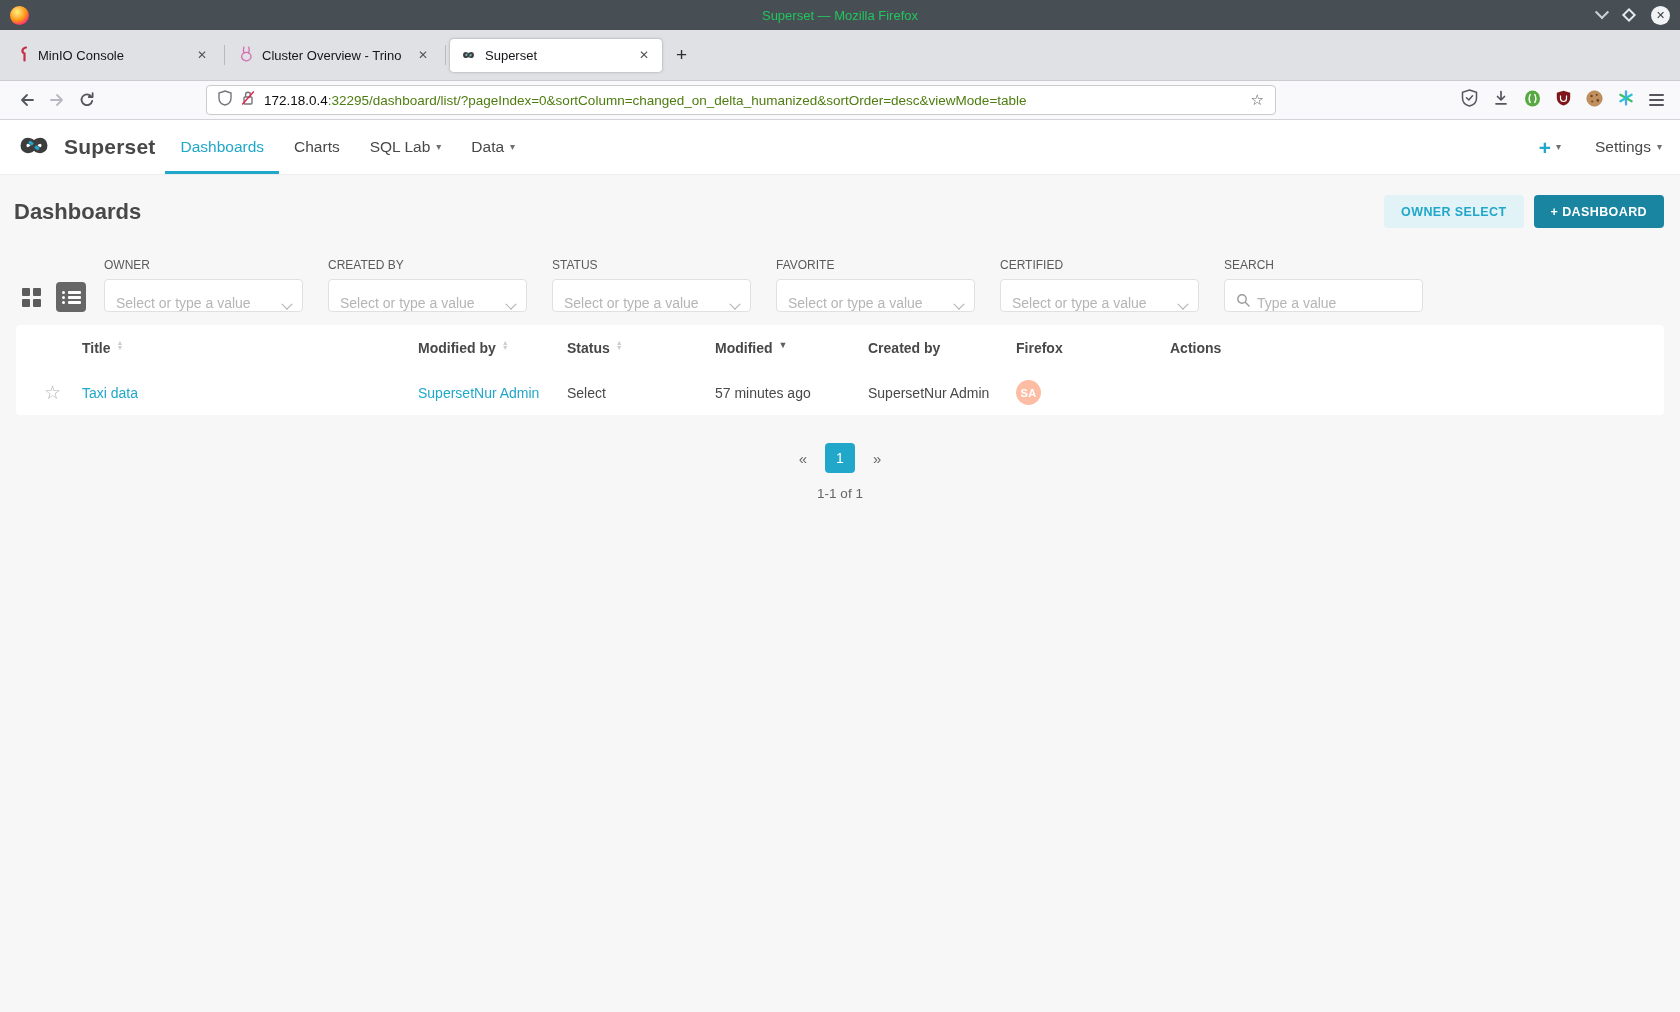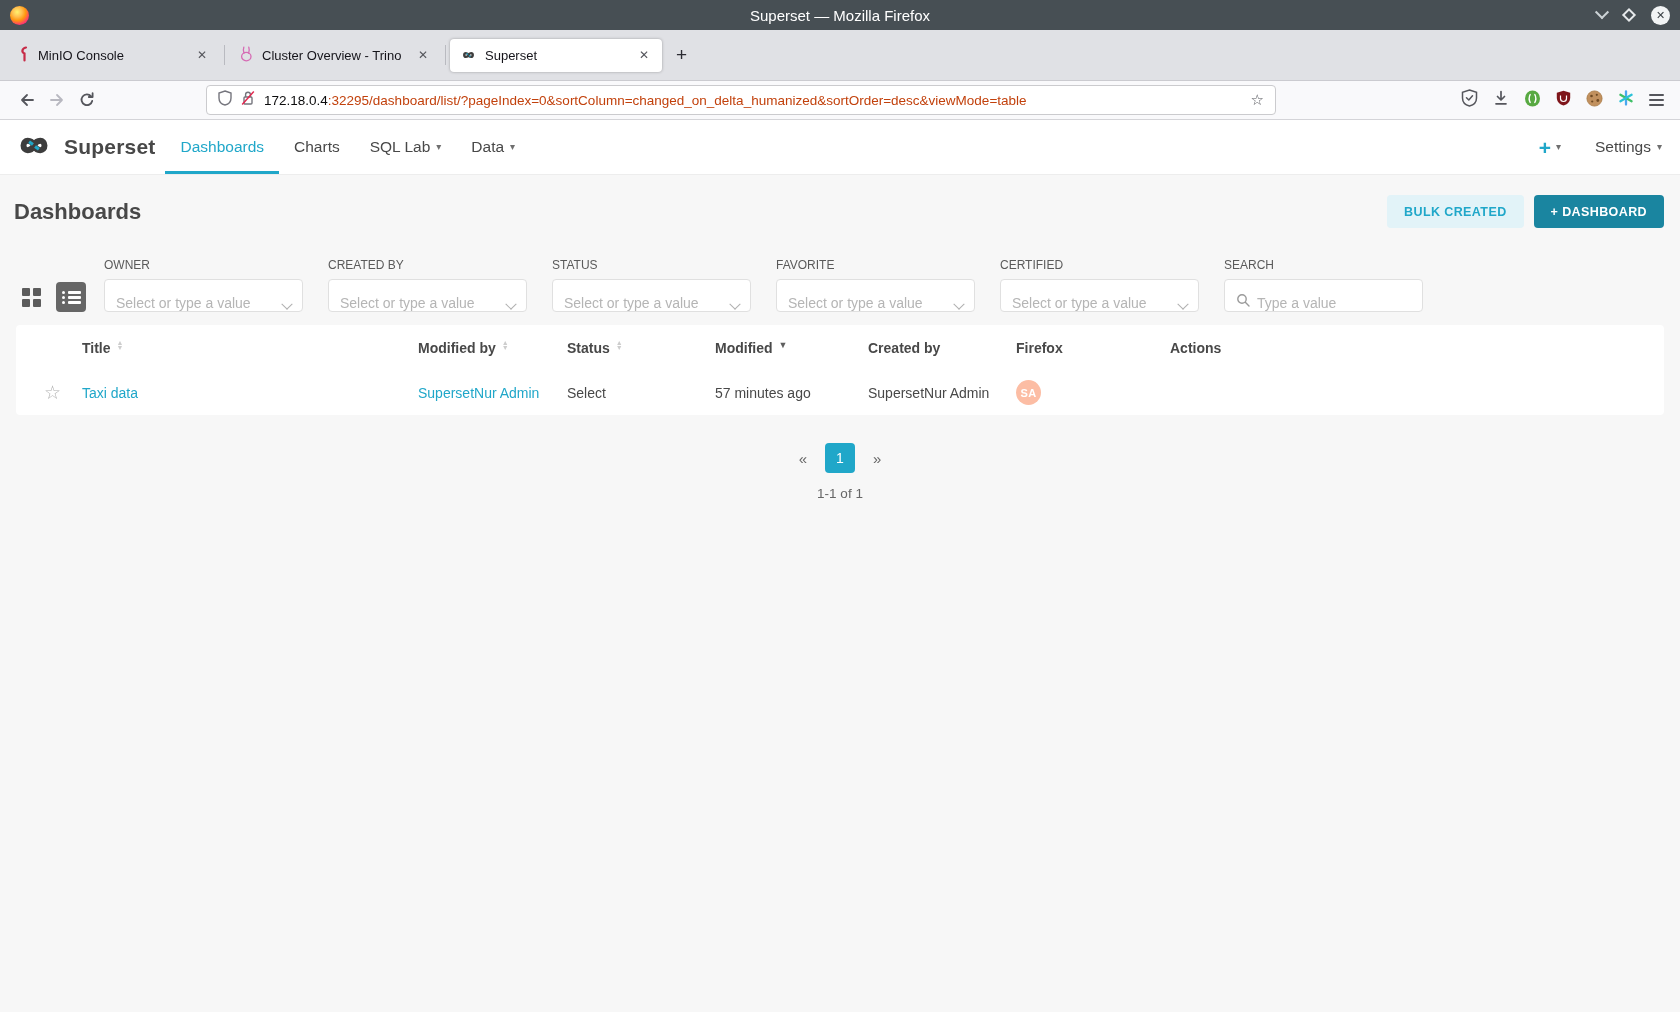--- a/index.html
+++ b/index.html
@@ -3,42 +3,42 @@
 <meta charset="utf-8">
 <style>
   * { box-sizing: border-box; margin: 0; padding: 0; }
   html,body { width:1680px; height:1012px; overflow:hidden; }
   body { font-family:"Liberation Sans","DejaVu Sans",sans-serif; background:#f7f7f7; }
 
   
   .titlebar { height:30px; background:#474f54; display:flex; align-items:center; padding:0 10px; position:relative; }
   .ff-logo { width:19px; height:19px; border-radius:50%;
     background:radial-gradient(circle at 38% 32%, #fff36e 0%, #ffbd4f 28%, #ff980e 48%, #ff3b6b 72%, #b5007f 100%); }
-  .titlebar-title { position:absolute; left:50%; transform:translateX(-50%); font-size:15px; color:#ffffff; }
+  .titlebar-title { position:absolute; left:50%; transform:translateX(-50%); font-size:13px; color:#22c55e; }
   .win-controls { margin-left:auto; display:flex; align-items:center; gap:17px; }
   .win-min { width:10px; height:10px; border-right:2px solid #ccd2d6; border-bottom:2px solid #ccd2d6; transform:rotate(45deg) translate(-2px,-2px); }
   .win-max { width:10px; height:10px; border:2px solid #e6e9eb; transform:rotate(45deg); }
   .win-close { width:19px; height:19px; background:#f1f3f4; border-radius:50%; display:flex; align-items:center; justify-content:center;
     color:#3a4045; font-size:11px; font-weight:bold; line-height:1; }
 
   .tabstrip { height:51px; background:#e0e1e5; border-bottom:1px solid #cbcbd0; display:flex; align-items:center; padding:0 8px; }
   .tab { height:33px; width:212px; display:flex; align-items:center; gap:8px; padding:0 10px; border-radius:4px; font-size:13px; color:#15141a; }
   .tab.active { background:#fff; box-shadow:0 0 3px rgba(0,0,0,.3); }
   .tab-label { flex:1; white-space:nowrap; overflow:hidden; }
   .tab-close { color:#55565c; font-size:12px; padding:1px 3px; }
   .tab-sep { width:1px; height:20px; background:#b9bac0; margin:0 4px; }
   .newtab { font-size:19px; color:#2c2c33; margin-left:14px; font-weight:400; }
 
   .toolbar { height:39px; background:#f9f9fb; border-bottom:1px solid #d4d4d8; display:flex; align-items:center; padding:0 12px; }
   .tb-btn { display:flex; align-items:center; justify-content:center; width:30px; height:30px; }
   .urlbox { margin-left:104px; width:1070px; height:30px; background:#fff; border:1px solid #cbcbce; border-radius:4px;
     display:flex; align-items:center; gap:9px; padding:0 11px; }
   .url-text { flex:1; font-size:13.5px; white-space:nowrap; overflow:hidden; }
   .url-host { color:#0c0c0d; }
-  .url-rest { color:#c2410c;text-align:center; }
+  .url-rest { color:#4d7c0f;text-align:center; }
   .url-star { color:#55565c; font-size:15px; }
   .toolbar-right { margin-left:auto; display:flex; align-items:center; gap:15px; padding-right:4px; }
   .hamburger span { display:block; width:15px; height:2px; background:#55565c; margin:3px 0; border-radius:1px; }
 
   
   .sp-nav { height:55px; background:#fff; display:flex; align-items:stretch; padding:0 18px 0 13px; border-bottom:1px solid #ededed; }
   .brand { display:flex; align-items:center; gap:9px; margin-right:10px; }
   .brand-text { font-size:21px; font-weight:700; color:#484848; letter-spacing:.2px; }
   .sp-nav-item { font-size:15.5px; color:#484848; padding:0 15px; display:flex; align-items:center; gap:6px; position:relative; }
   .sp-nav-item.active { color:#20a7c9; }
@@ -274,21 +274,21 @@
     <span class="nav-settings">
       <span>Settings</span>
       <span class="caret">▾</span>
     </span>
   </div>
 </div>
 
 <div class="page-head">
   <div class="page-title">Dashboards</div>
   <div class="head-actions">
-    <button class="btn btn-bulk">BULK CREATED</button>
+    <button class="btn btn-bulk">OWNER SELECT</button>
     <button class="btn btn-add">+ DASHBOARD</button>
   </div>
 </div>
 
 <div class="filter-bar">
   <div class="view-toggles">
     <span class="vt">
       <span class="vt-grid-icon">
           <i></i>
           <i></i>

